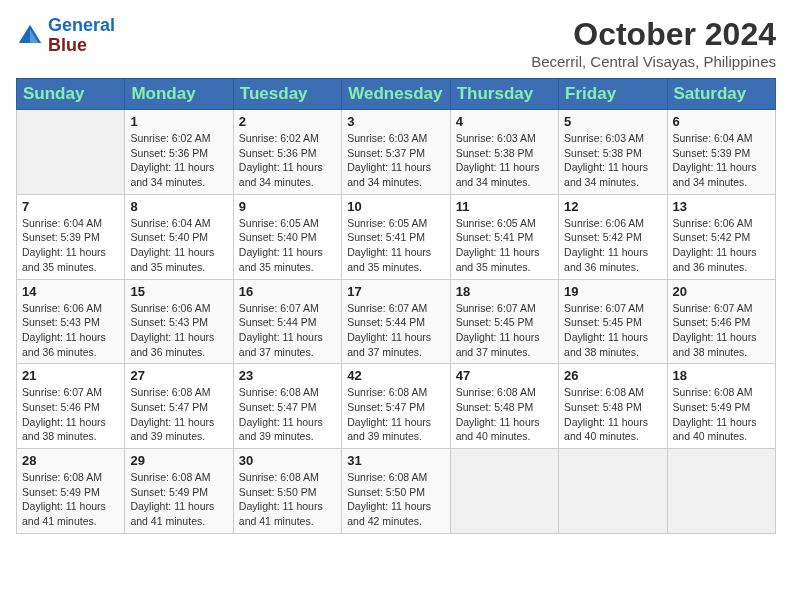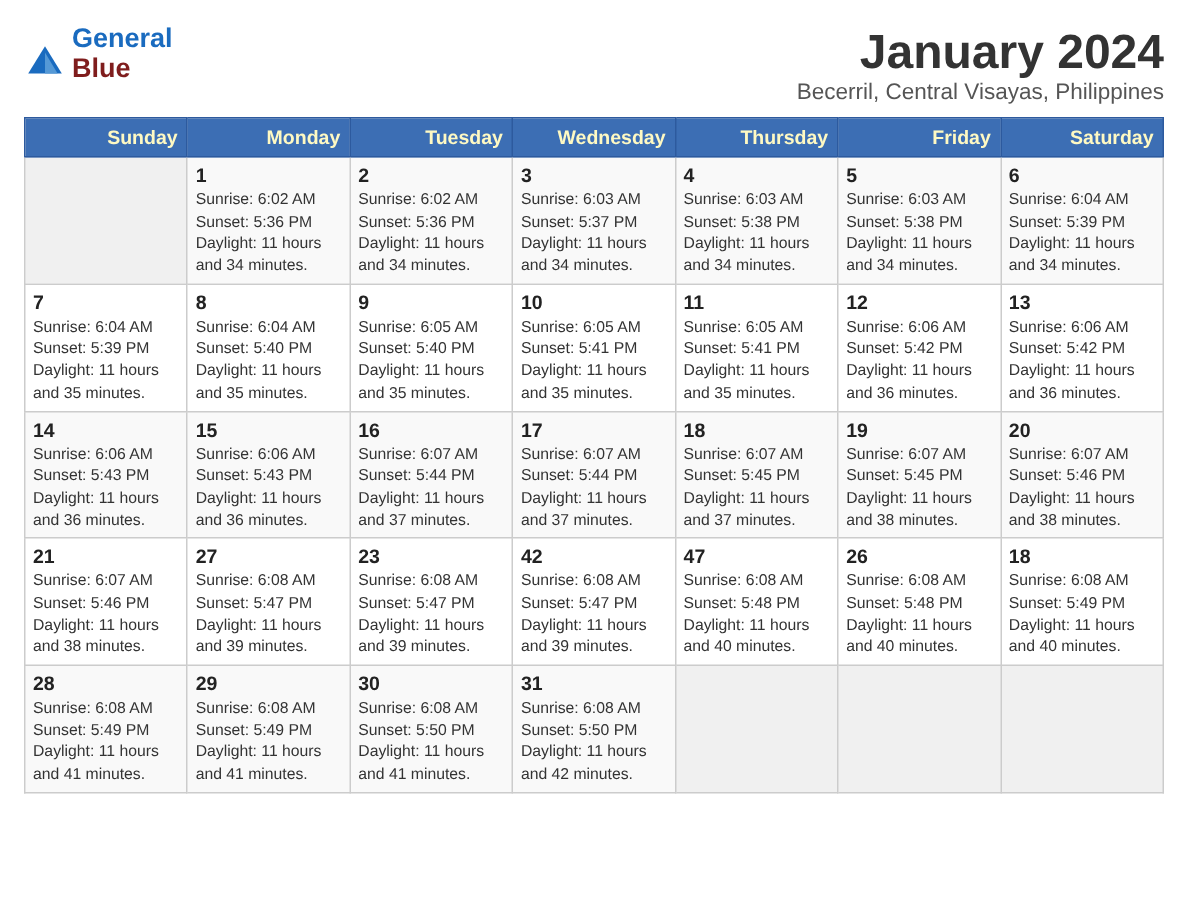--- a/index.html
+++ b/index.html
@@ -11,21 +11,21 @@
       padding: 16px;
     }
     .header {
       display: flex;
       justify-content: space-between;
       align-items: flex-start;
       margin-bottom: 8px;
     }
     .logo {
       display: flex;
-      align-items: flex-end;
+      align-items: center;
       gap: 4px;
     }
     .logo-text {
       font-size: 18px;
       font-weight: bold;
       color: #333;
       line-height: 1.1;
     }
     .logo-text span {
       color: #1a6bbf;
@@ -46,24 +46,24 @@
       font-size: 15px;
       color: #555;
     }
     table {
       width: 100%;
       border-collapse: collapse;
       font-size: 11px;
     }
     thead tr th {
       background-color: #3c6eb4;
-      color: #fef9c3;
-      text-align: right;
+      color: #86efac;
+      text-align: left;
       padding: 5px 6px;
-      font-size: 13px;
+      font-size: 17px;
       font-weight: bold;
       border: 1px solid #2d5a9e;
     }
     tbody tr td {
       border: 1px solid #ccc;
       vertical-align: top;
       padding: 4px 5px;
       width: calc(100% / 7);
       min-height: 70px;
       background: #fff;
@@ -95,21 +95,21 @@
     <svg class="logo-icon" viewBox="0 0 40 40" xmlns="http://www.w3.org/2000/svg">
       <polygon points="20,4 36,30 4,30" fill="#1a6bbf"></polygon>
       <polygon points="20,10 32,30 20,30" fill="#5599d6"></polygon>
     </svg>
     <div class="logo-text">
       <span>General</span><br>
       <span style="color:#7f1d1d;">Blue</span>
     </div>
   </div>
   <div class="title-block">
-    <div class="month-title">January 2024</div>
+    <div class="month-title">October 2024</div>
     <div class="location">Becerril, Central Visayas, Philippines</div>
   </div>
 </div>
 
 <table>
   <thead>
     <tr>
     <th>Sunday</th>
         <th>Monday</th>
         <th>Tuesday</th>

